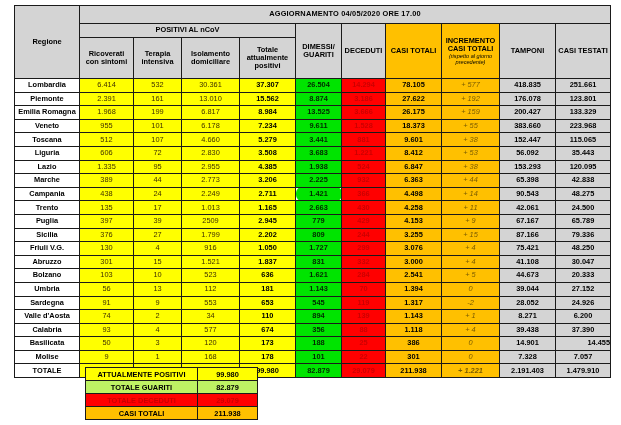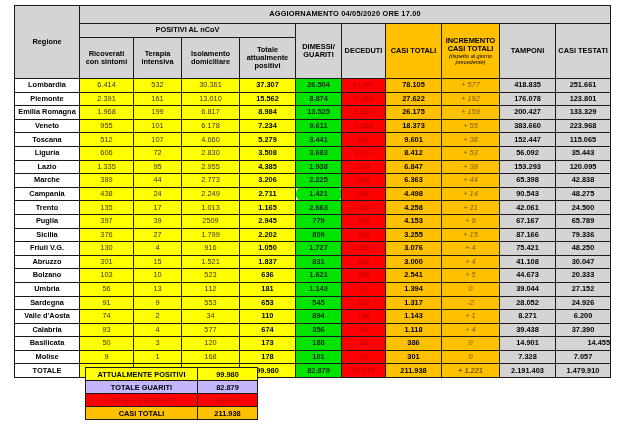--- a/index.html
+++ b/index.html
@@ -70,21 +70,21 @@
   #summary-box td {
     border: 1px solid #1a1a1a;
     padding: 0;
     height: 12px;
     font-size: 7.4px;
     font-weight: bold;
     text-align: center;
     white-space: nowrap;
   }
   .s-yellow  { background: #ffff00; color: #000; }
-  .s-green   { background: #c4b5fd; color: #000; }
+  .s-green   { background: #bef264; color: #000; }
   .s-red     { background: #ff0000; color: #cc0000; }
   .s-orange  { background: #ffc000; color: #000; }
 </style>
 </head>
 <body>
 
 <table id="covid-table">
   <colgroup>
     <col style="width:65px">
       <col style="width:54px">

